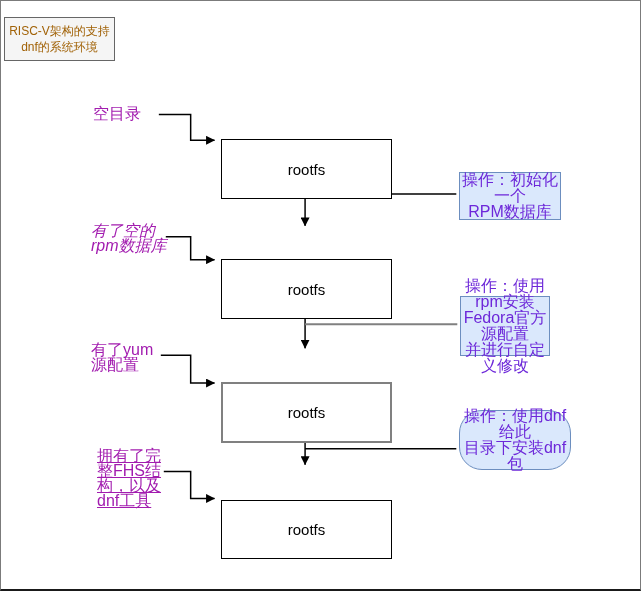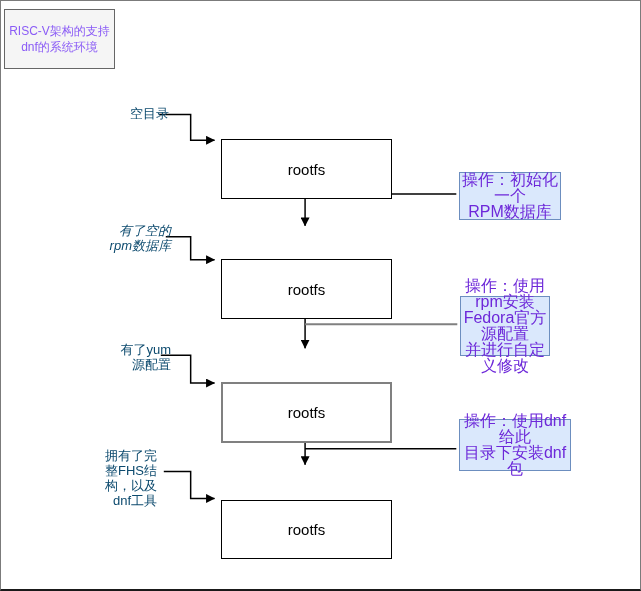--- a/index.html
+++ b/index.html
@@ -8,25 +8,25 @@
     width:641px; height:591px;
     box-sizing:border-box;
     background:#ffffff;
     border:1px solid #7b7b7b;
     border-bottom:2px solid #1a1a1a;
     font-family:"Liberation Sans", sans-serif;
     overflow:hidden;
   }
   .connectors { position:absolute; left:0; top:0; width:100%; height:100%; }
   .title-box {
-    position:absolute; left:3px; top:8px; width:111px; height:60px;
+    position:absolute; left:3px; top:16px; width:111px; height:44px;
     box-sizing:border-box;
     background:var(--title-fill,#f5f5f5);
     border:1px solid var(--title-border,#666666);
-    color:#8b5cf6;
+    color:#a16207;
     font-size:12px; line-height:16px;
     display:flex; align-items:center; justify-content:center;
     text-align:center; white-space:pre-line;
   }
   .node {
     position:absolute; width:171px; height:60px;
     box-sizing:border-box;
     background:#ffffff;
     border:1px solid var(--node-border,#000000);
     color:#000000; font-size:15px;
@@ -37,22 +37,22 @@
     position:absolute;
     box-sizing:border-box;
     background:var(--op-fill,#dae8fc);
     border:1px solid var(--op-border,#6c8ebf);
     color:#6d28d9; font-size:16px; line-height:16px;
     display:flex; align-items:center; justify-content:center;
     text-align:center; white-space:pre-line;
   }
   .stage-label {
     position:absolute;
-    color:#0c4a6e; font-size:13px; line-height:15px;
-    text-align:right; white-space:pre-line;
+    color:#a21caf; font-size:16px; line-height:15px;
+    text-align:left; white-space:pre-line;
   }
 </style>
 </head>
 <body>
 
 <div class="canvas">
 
   <svg class="connectors" viewBox="0 0 641 591" xmlns="http://www.w3.org/2000/svg">
     <defs>
       <marker id="arrow-black" markerUnits="userSpaceOnUse" markerWidth="9" markerHeight="9" refX="8.5" refY="4.5" orient="auto">
@@ -80,26 +80,26 @@
   <div class="node" style="left:220px; top:110px;">rootfs</div>
   <div class="node" style="left:220px; top:230px;">rootfs</div>
   <div class="node gray" style="left:220px; top:353px; height:61px;">rootfs</div>
   <div class="node" style="left:220px; top:471px; height:59px;">rootfs</div>
 
   <div class="stage-label" style="left:92px; top:105px; width:76px;">空目录</div>
   <div class="stage-label" style="left:90px; top:222px; width:80px;font-style:italic;">有了空的
 rpm数据库</div>
   <div class="stage-label" style="left:90px; top:341px; width:80px;">有了yum
 源配置</div>
-  <div class="stage-label" style="left:84px; top:447px; width:72px;">拥有了完
+  <div class="stage-label" style="left:96px; top:447px; width:72px;text-decoration:underline;">拥有了完
 整FHS结
 构，以及
 dnf工具</div>
 
   <div class="op" style="left:458px; top:171px; width:102px; height:48px;">操作：初始化一个
 RPM数据库</div>
   <div class="op" style="left:459px; top:295px; width:90px; height:60px;">操作：使用rpm安装
 Fedora官方源配置
 并进行自定义修改</div>
-  <div class="op" style="left:458px; top:418px; width:112px; height:52px;">操作：使用dnf给此
+  <div class="op" style="left:458px; top:409px; width:112px; height:60px;border-radius:23px;">操作：使用dnf给此
 目录下安装dnf包</div>
 
 </div>
 
 </body></html>

